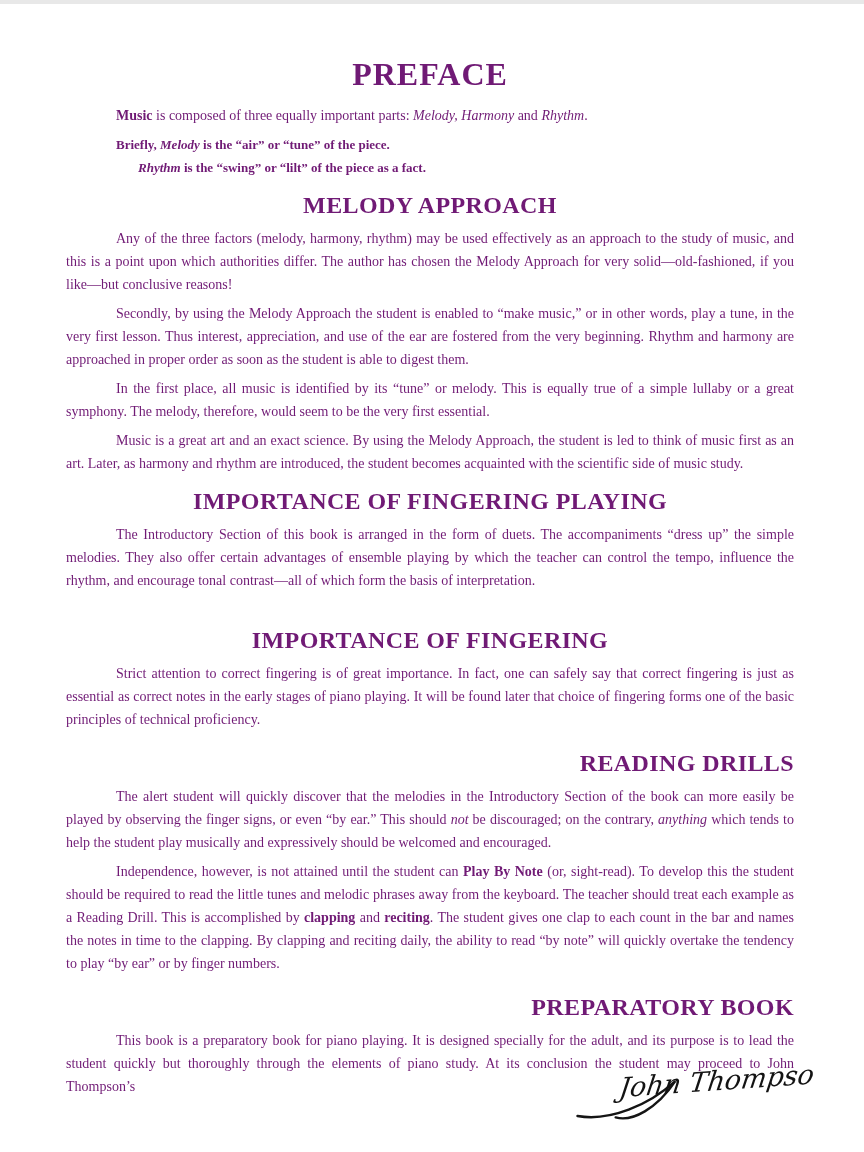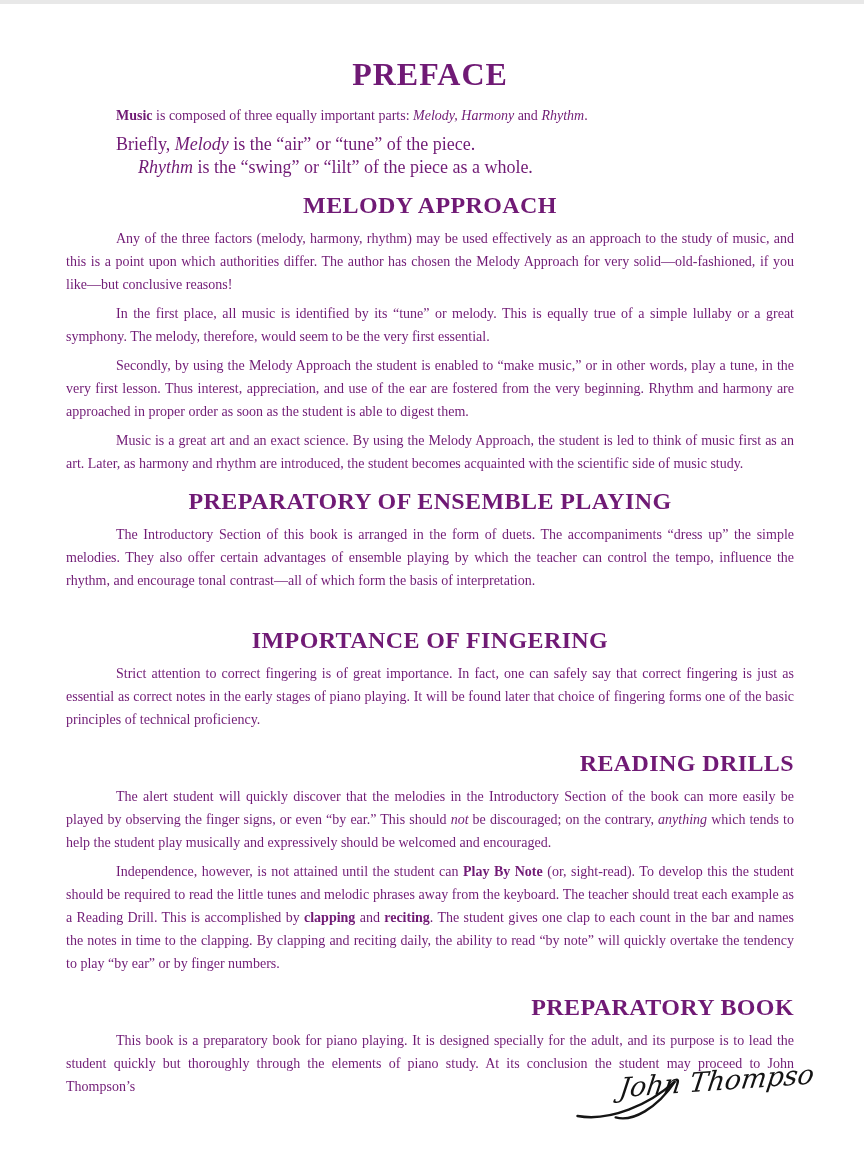--- a/index.html
+++ b/index.html
@@ -16,51 +16,51 @@
     font-size:24px;line-height:25px;font-weight:700;text-align:center;
     letter-spacing:0.4px;margin:14px 0 9px 0;
   }
   .heading.gap-md{margin-top:20px;text-align:right;}
   .heading.gap-lg{margin-top:36px;}
   .para{
     font-size:14px;line-height:23px;margin:0 0 6px 0;
     text-align:justify;text-indent:50px;
   }
   .briefly{margin:0 0 6px 0;}
-  .b-line{font-size:18px;line-height:23px;}
+  .b-line{font-size:13px;line-height:23px;font-weight:bold;}
   .b1{text-indent:50px;}
   .b2{text-indent:72px;}
   .seg-b{font-weight:bold;}
   .seg-i{font-style:italic;}
   .signature{position:absolute;right:50px;top:1044px;transform:rotate(-4deg);}
 </style>
 </head>
 <body>
 
 <main class="page">
 
   <h1 class="title">PREFACE</h1>
 
   <p class="para"><span class="seg-b">Music</span><span> is composed of three equally important parts: </span><span class="seg-i">Melody, Harmony</span><span> and </span><span class="seg-i">Rhythm</span><span>.</span></p>
 
   <div class="briefly">
     <div class="b-line b1"><span>Briefly, </span><span class="seg-i">Melody</span><span> is the “air” or “tune” of the piece.</span></div>
-    <div class="b-line b2"><span class="seg-i">Rhythm</span><span> is the “swing” or “lilt” of the piece as a whole.</span></div>
+    <div class="b-line b2"><span class="seg-i">Rhythm</span><span> is the “swing” or “lilt” of the piece as a fact.</span></div>
   </div>
 
   <section>
     <h2 class="heading">MELODY APPROACH</h2>
     <p class="para"><span>Any of the three factors (melody, harmony, rhythm) may be used effectively as an approach to the study of music, and this is a point upon which authorities differ. The author has chosen the Melody Approach for very solid—old-fashioned, if you like—but conclusive reasons!</span></p>
+    <p class="para"><span>Secondly, by using the Melody Approach the student is enabled to “make music,” or in other words, play a tune, in the very first lesson. Thus interest, appreciation, and use of the ear are fostered from the very beginning. Rhythm and harmony are approached in proper order as soon as the student is able to digest them.</span></p>
     <p class="para"><span>In the first place, all music is identified by its “tune” or melody. This is equally true of a simple lullaby or a great symphony. The melody, therefore, would seem to be the very first essential.</span></p>
-    <p class="para"><span>Secondly, by using the Melody Approach the student is enabled to “make music,” or in other words, play a tune, in the very first lesson. Thus interest, appreciation, and use of the ear are fostered from the very beginning. Rhythm and harmony are approached in proper order as soon as the student is able to digest them.</span></p>
     <p class="para"><span>Music is a great art and an exact science. By using the Melody Approach, the student is led to think of music first as an art. Later, as harmony and rhythm are introduced, the student becomes acquainted with the scientific side of music study.</span></p>
   </section>
 
   <section>
-    <h2 class="heading">PREPARATORY OF ENSEMBLE PLAYING</h2>
+    <h2 class="heading">IMPORTANCE OF FINGERING PLAYING</h2>
     <p class="para"><span>The Introductory Section of this book is arranged in the form of duets. The accompaniments “dress up” the simple melodies. They also offer certain advantages of ensemble playing by which the teacher can control the tempo, influence the rhythm, and encourage tonal contrast—all of which form the basis of interpretation.</span></p>
   </section>
 
   <section>
     <h2 class="heading gap-lg">IMPORTANCE OF FINGERING</h2>
     <p class="para"><span>Strict attention to correct fingering is of great importance. In fact, one can safely say that correct fingering is just as essential as correct notes in the early stages of piano playing. It will be found later that choice of fingering forms one of the basic principles of technical proficiency.</span></p>
   </section>
 
   <section>
     <h2 class="heading gap-md">READING DRILLS</h2>

